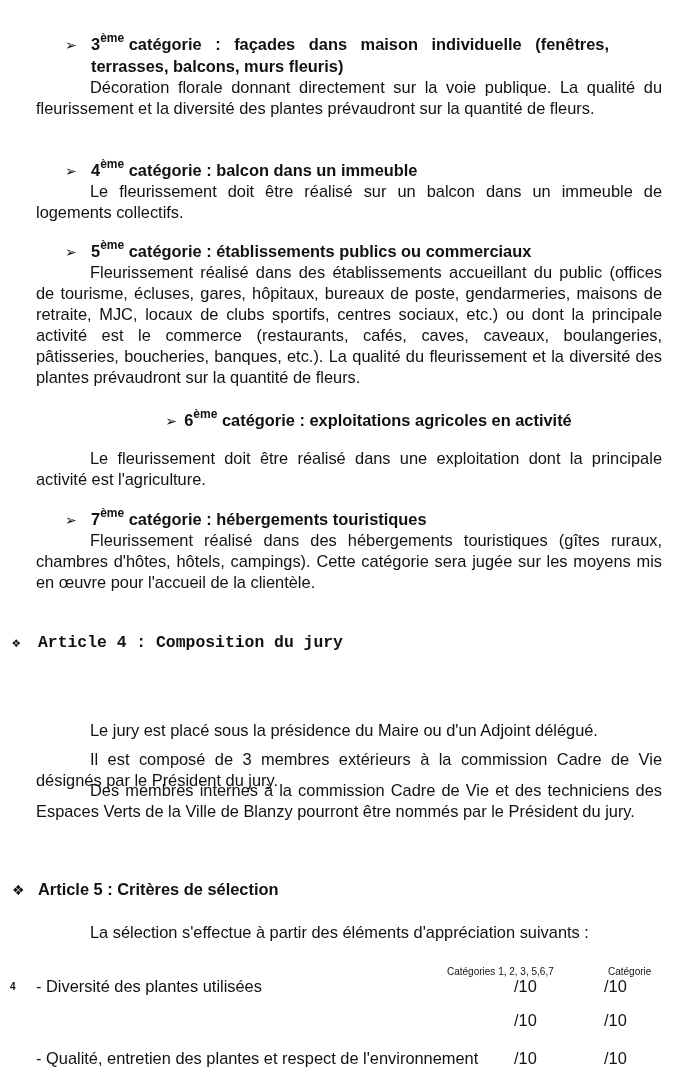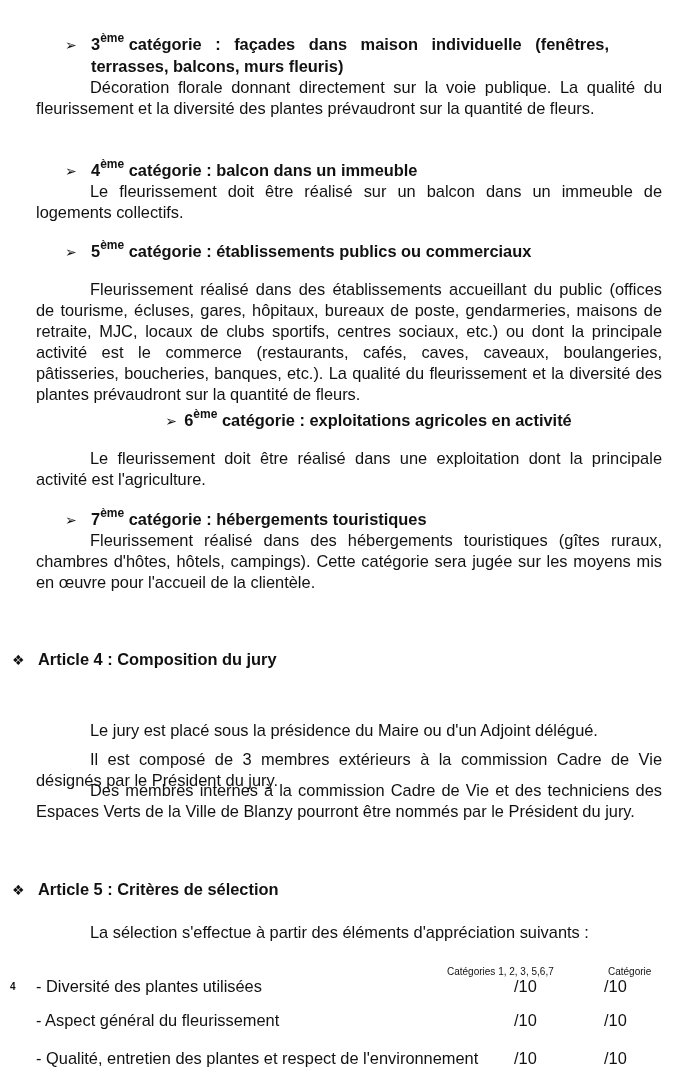--- a/index.html
+++ b/index.html
@@ -47,41 +47,41 @@
   <span>catégorie : balcon dans un immeuble</span>
 </div>
 <div class="para" style="top:181px;">
   <span class="indent"></span><span>Le fleurissement doit être réalisé sur un balcon dans un immeuble de logements collectifs.</span>
 </div>
 
 <div class="cat-title" style="top:241px;">
   <span class="arrow">➢</span><span class="num"><span>5</span><sup>ème</sup></span>
   <span>catégorie : établissements publics ou commerciaux</span>
 </div>
-<div class="para" style="top:262px;margin-top:17px;">
+<div class="para" style="top:262px;">
   <span class="indent"></span><span>Fleurissement réalisé dans des établissements accueillant du public (offices de tourisme, écluses, gares, hôpitaux, bureaux de poste, gendarmeries, maisons de retraite, MJC, locaux de clubs sportifs, centres sociaux, etc.) ou dont la principale activité est le commerce (restaurants, cafés, caves, caveaux, boulangeries, pâtisseries, boucheries, banques, etc.). La qualité du fleurissement et la diversité des plantes prévaudront sur la quantité de fleurs.</span>
 </div>
 
 <div class="cat-title" style="top:410px;text-align:center;">
   <span class="arrow">➢</span><span class="num"><span>6</span><sup>ème</sup></span>
   <span>catégorie : exploitations agricoles en activité</span>
 </div>
 <div class="para" style="top:448px;">
   <span class="indent"></span><span>Le fleurissement doit être réalisé dans une exploitation dont la principale activité est l'agriculture.</span>
 </div>
 
 <div class="cat-title" style="top:509px;">
   <span class="arrow">➢</span><span class="num"><span>7</span><sup>ème</sup></span>
   <span>catégorie : hébergements touristiques</span>
 </div>
 <div class="para" style="top:530px;">
   <span class="indent"></span><span>Fleurissement réalisé dans des hébergements touristiques (gîtes ruraux, chambres d'hôtes, hôtels, campings). Cette catégorie sera jugée sur les moyens mis en œuvre pour l'accueil de la clientèle.</span>
 </div>
 
-<div class="art-title" style="top:649px;">
+<div class="art-title" style="top:632px;font-family:Liberation Mono, monospace;">
   <span class="diamond">❖</span><span>Article 4 : Composition du jury</span>
 </div>
 <div class="para" style="top:689px;margin-top:31px;">
   <span class="indent"></span><span>Le jury est placé sous la présidence du Maire ou d'un Adjoint délégué.</span>
 </div>
 <div class="para" style="top:717px;margin-top:32px;">
   <span class="indent"></span><span>Il est composé de 3 membres extérieurs à la commission Cadre de Vie désignés par le Président du jury.</span>
 </div>
 <div class="para" style="top:780px;">
   <span class="indent"></span><span>Des membres internes à la commission Cadre de Vie et des techniciens des Espaces Verts de la Ville de Blanzy pourront être nommés par le Président du jury.</span>
@@ -92,21 +92,20 @@
 </div>
 <div class="para" style="top:922px;">
   <span class="indent"></span><span>La sélection s'effectue à partir des éléments d'appréciation suivants :</span>
 </div>
 
 <div class="abs small" style="top:961px; left:447px;">Catégories 1, 2, 3, 5,6,7</div>
 <div class="abs small" style="top:961px; left:608px;">Catégorie</div>
 <div class="abs small" style="top:976px; left:10px; font-weight:bold;">4</div>
 
 <div class="crit-row" style="top:1010px;">
-  <span class="lbl">- Aspect général du fleurissement</span>
   <span class="s1">/10</span>
   <span class="s2">/10</span>
 </div>
 <div class="crit-row" style="top:976px;">
   <span class="lbl">- Diversité des plantes utilisées</span>
   <span class="s1">/10</span>
   <span class="s2">/10</span>
 </div>
 <div class="crit-row" style="top:1048px;">
   <span class="lbl">- Qualité, entretien des plantes et respect de l'environnement</span>

